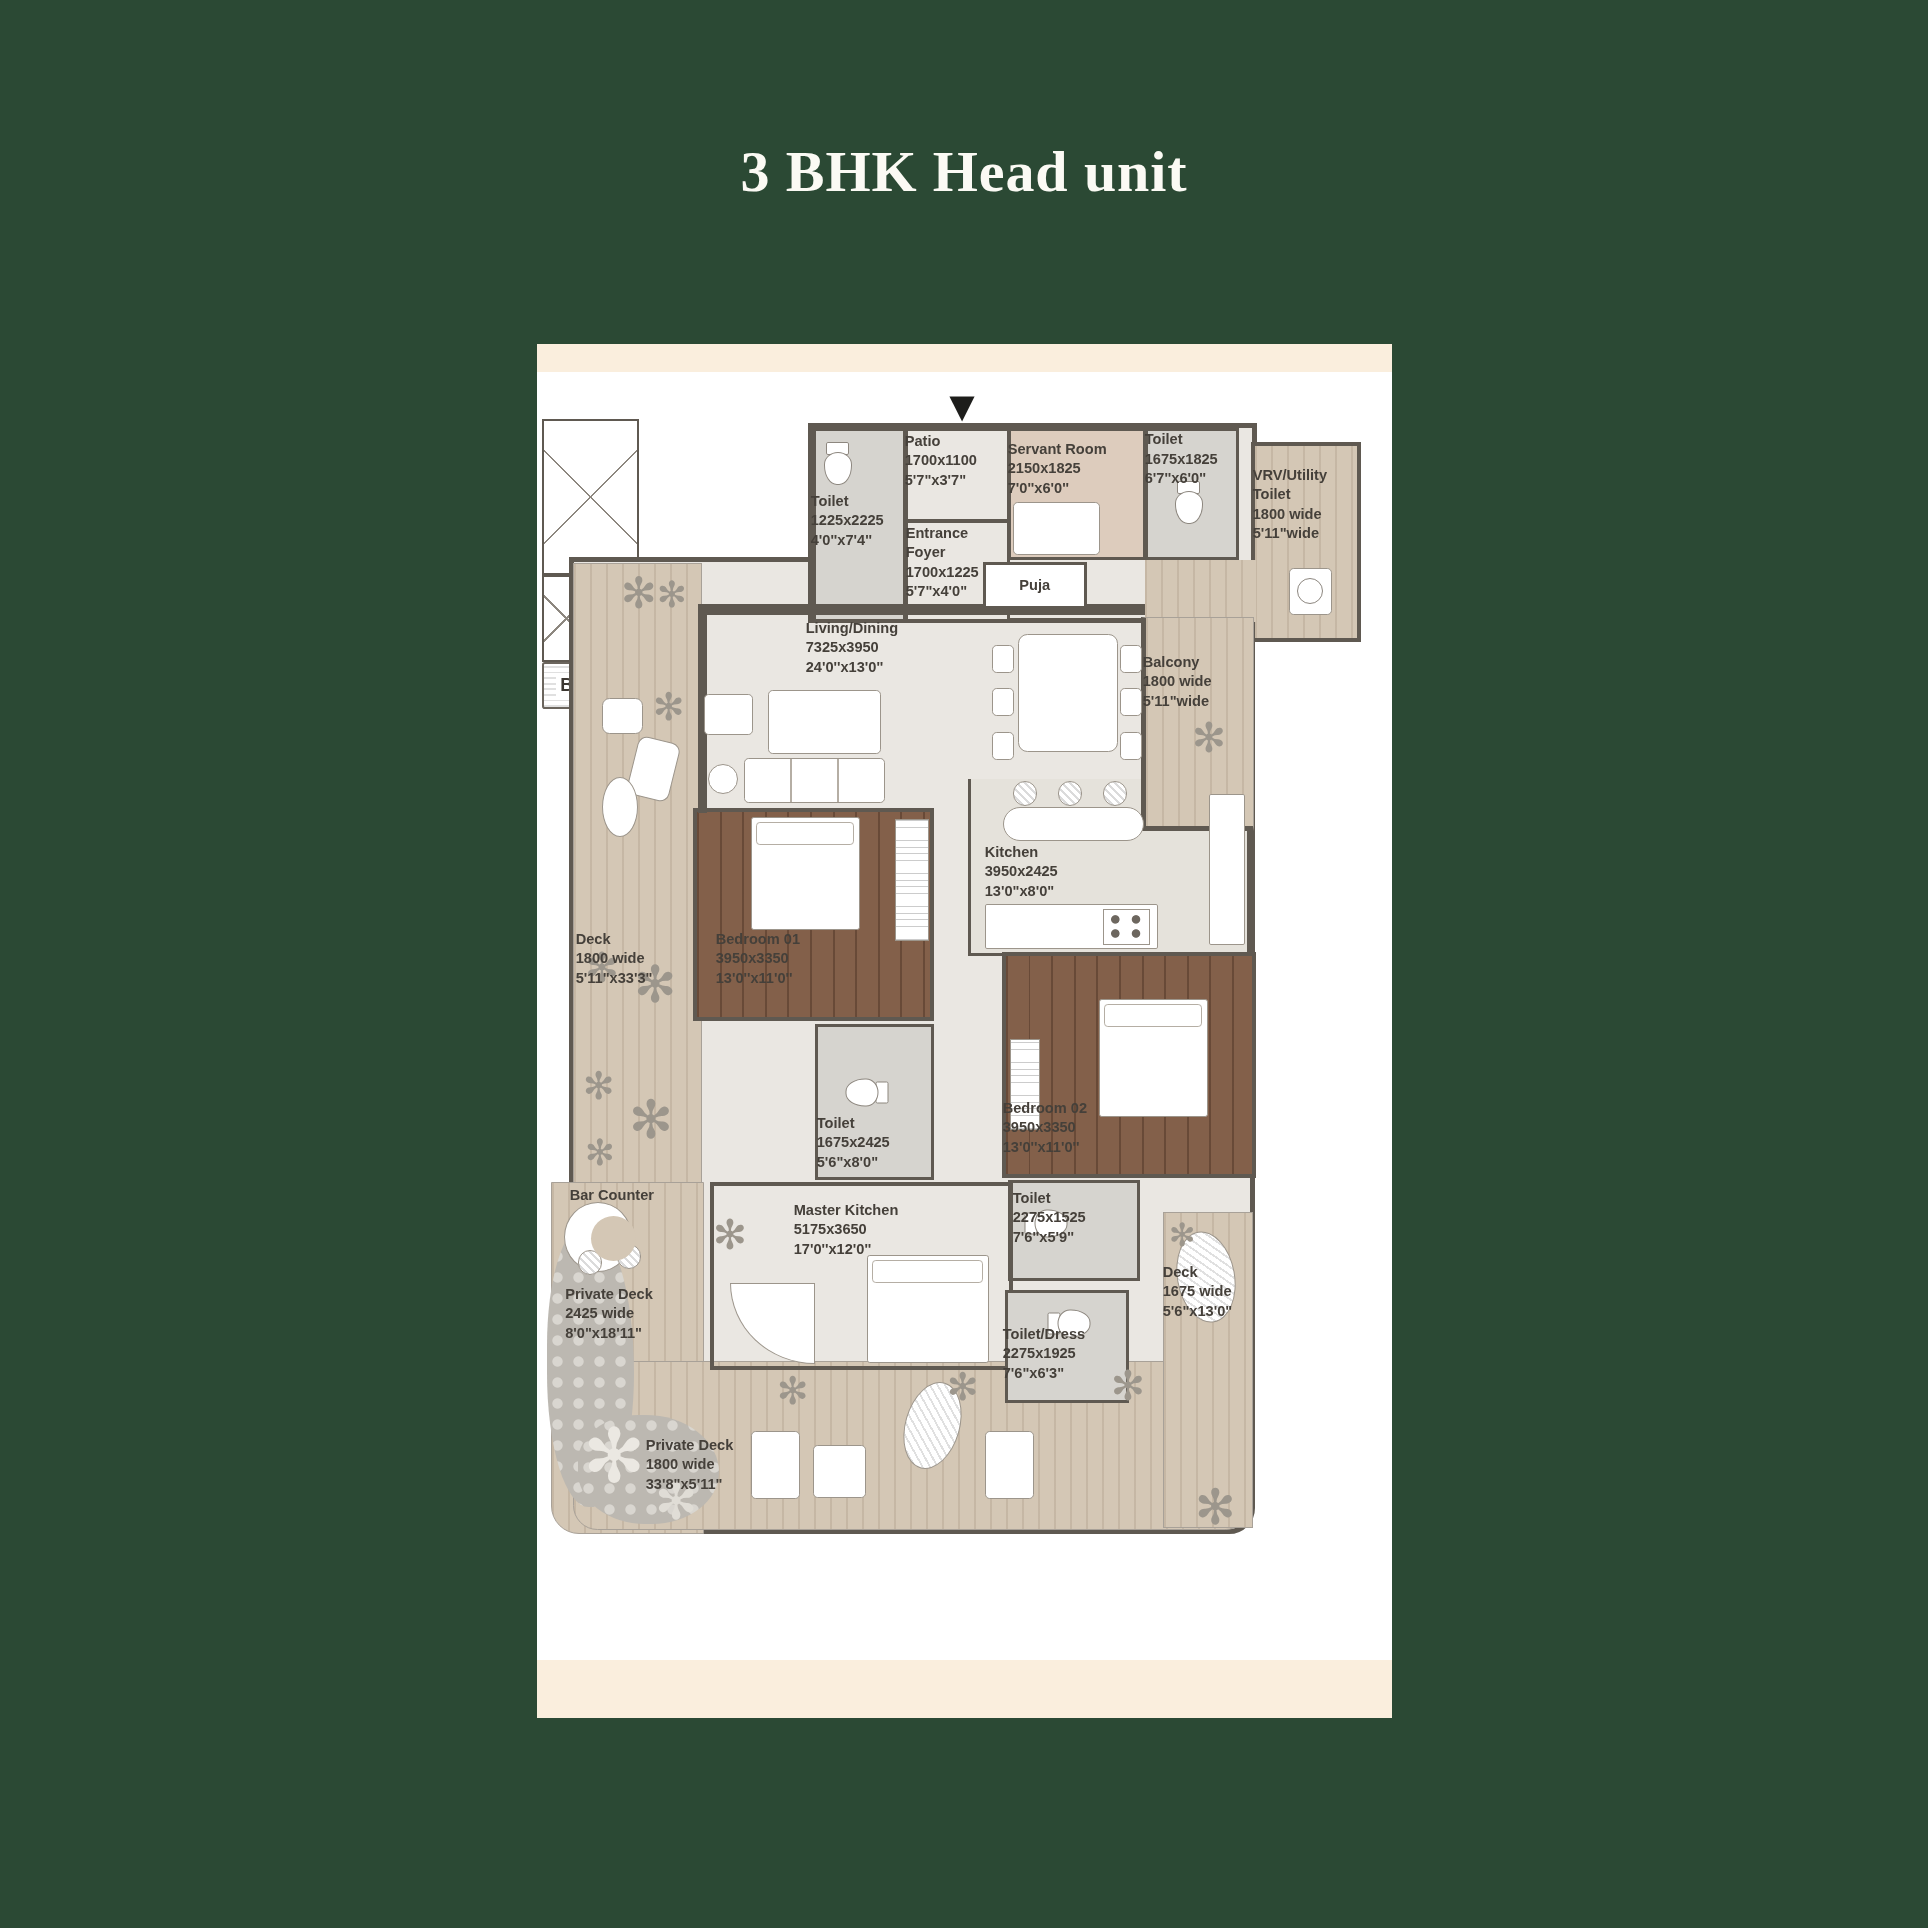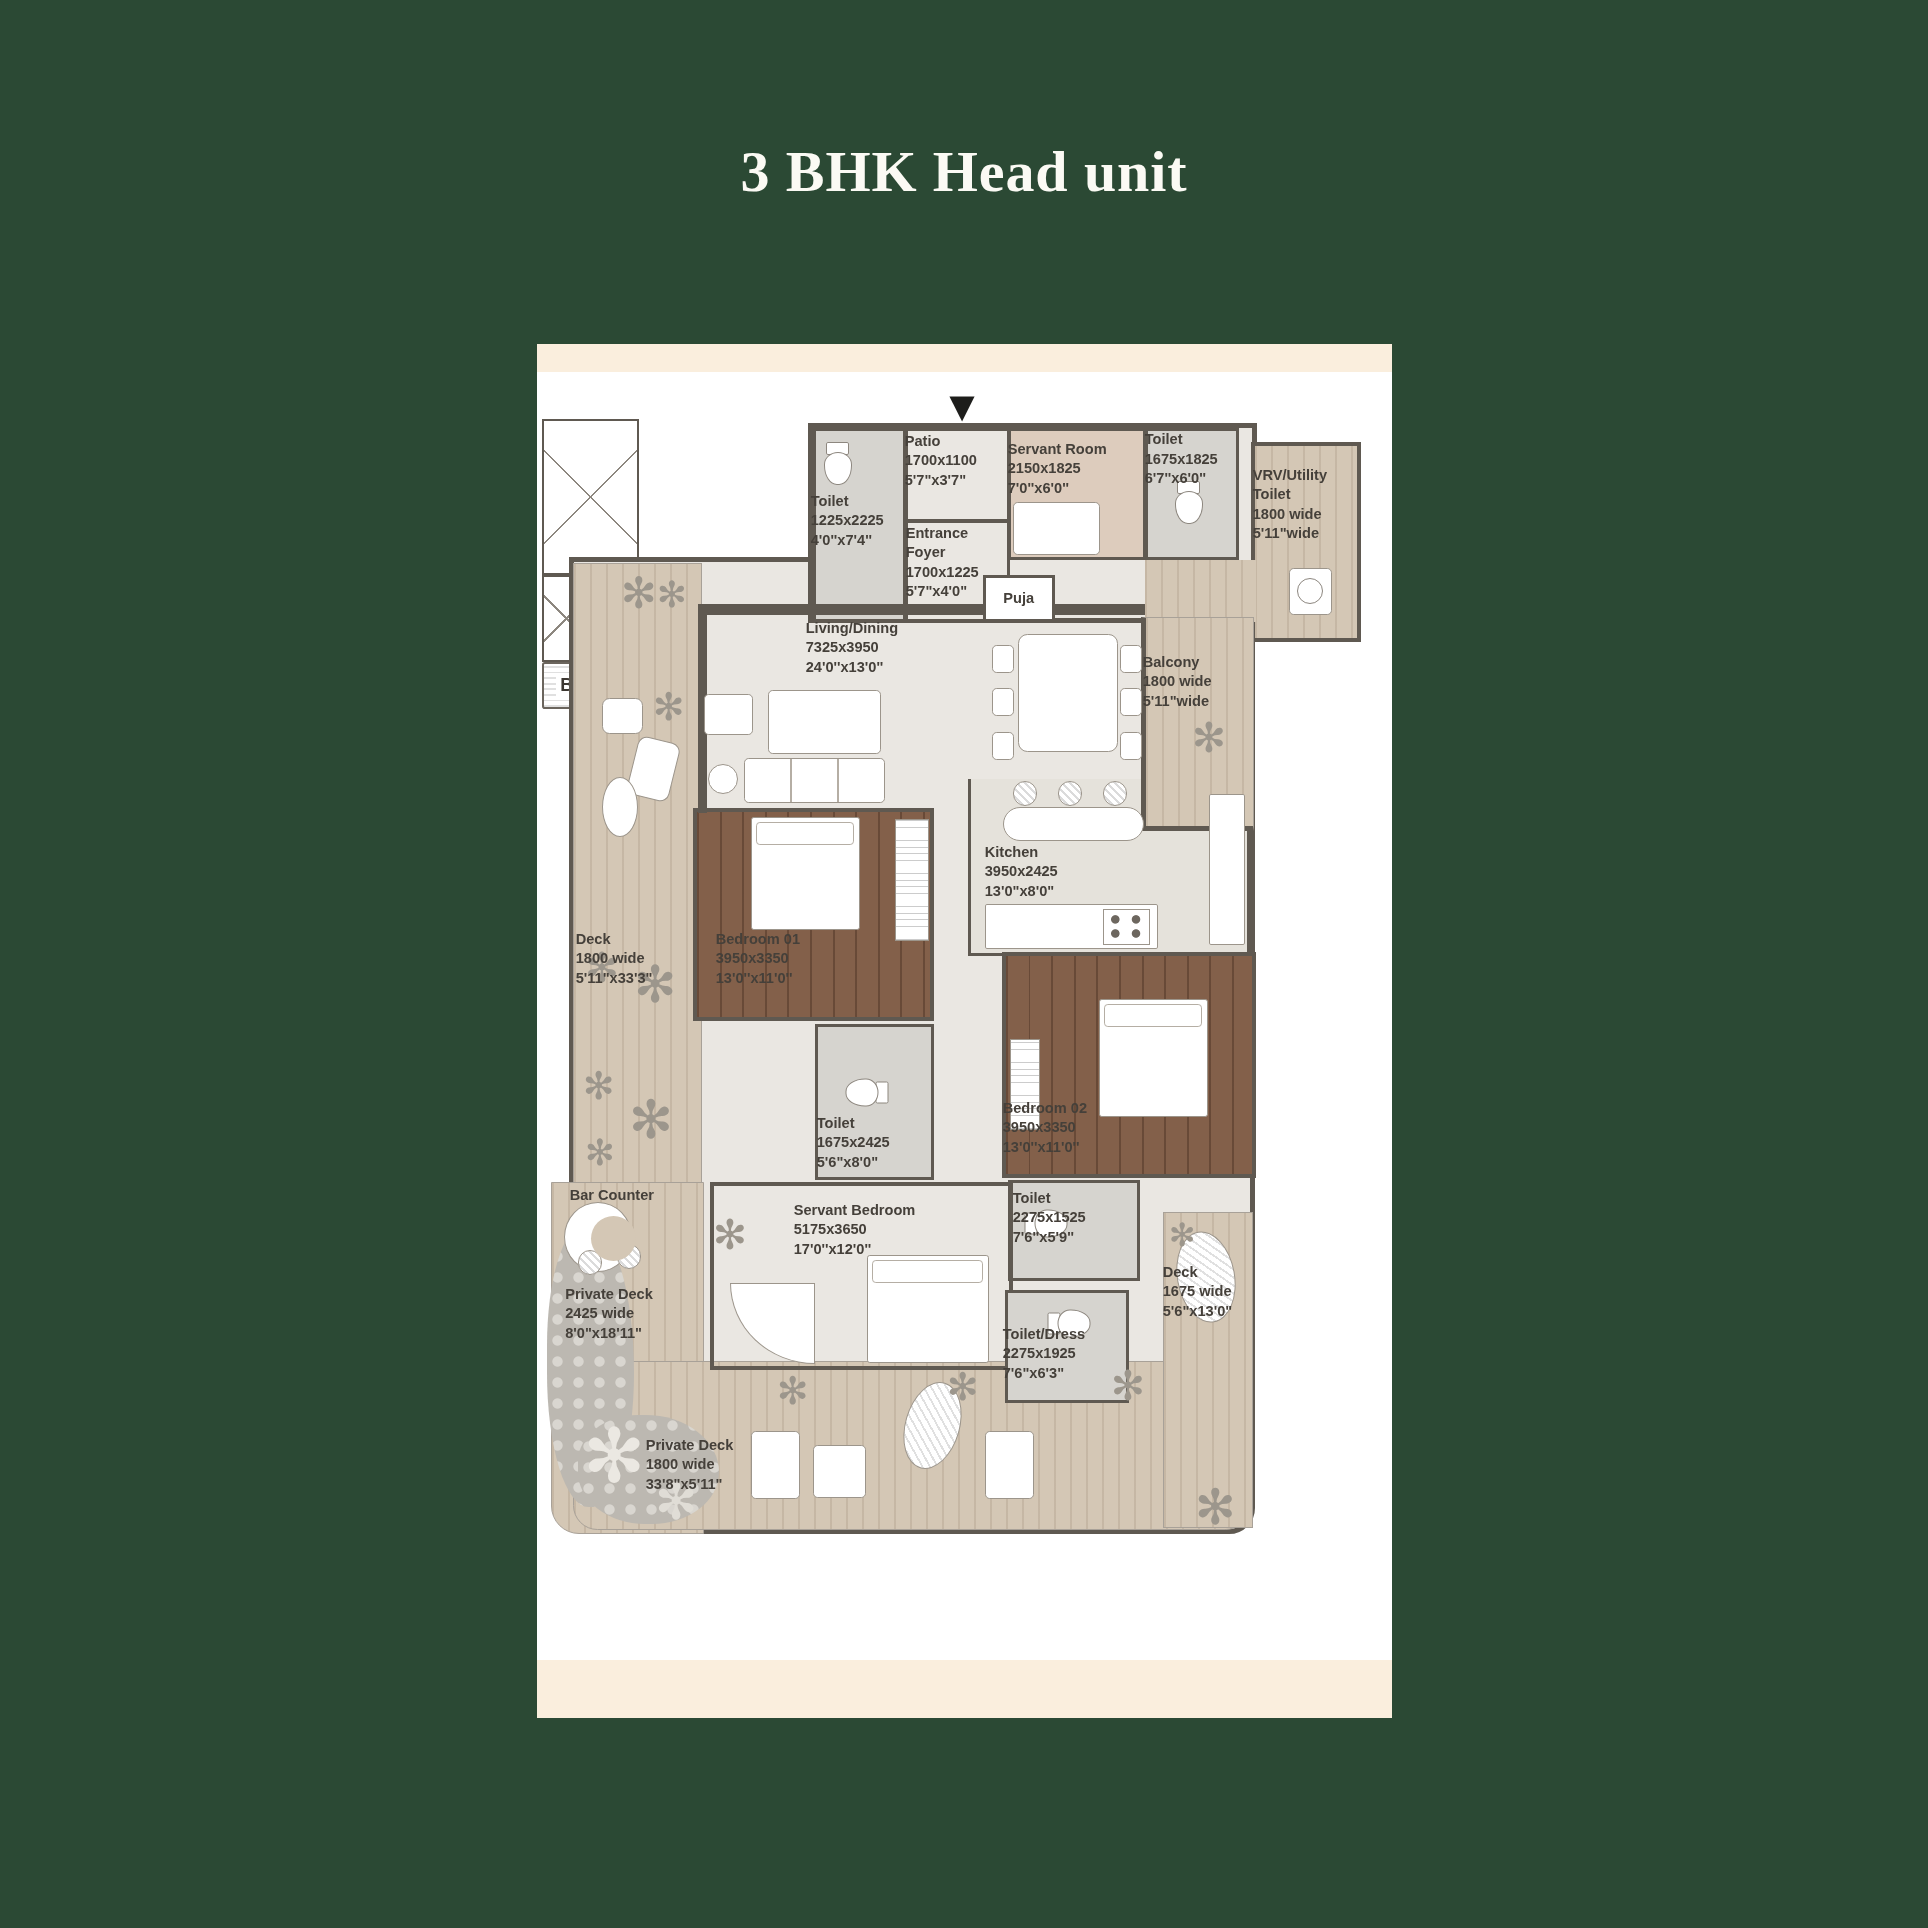--- a/index.html
+++ b/index.html
@@ -94,21 +94,21 @@
     <div class="room kitfloor" style="left:426px;top:360px;width:282px;height:177px;border-top:none"></div>
     <div class="room woodd" style="left:151px;top:389px;width:241px;height:213px;border-width:4.7px"></div>
     <div class="room tile" style="left:273px;top:605px;width:119px;height:156px"></div>
     <div class="shaft" style="left:163px;top:610px;width:93px;height:152px"></div>
     <div class="room woodd" style="left:460px;top:533px;width:254px;height:226px;border-width:4.7px"></div>
     <div class="room tile" style="left:466px;top:761px;width:132px;height:101px"></div>
     <div class="room" style="left:168px;top:763px;width:303px;height:188px;border-width:4.7px;background:transparent"></div>
     <div class="room tile" style="left:463px;top:871px;width:124px;height:113px"></div>
     <div class="shaft" style="left:610px;top:902px;width:45px;height:83px"></div>
     <div class="room wood" style="left:599px;top:198px;width:113px;height:214px;border:1.9px solid #a8a198;border-left:5.6px solid #5f5951;border-bottom:5.6px solid #5f5951"></div>
-    <div class="pujabox room" style="left:441px;top:156px;width:72px;height:47px">
+    <div class="pujabox room" style="left:441px;top:143px;width:104px;height:47px">
       <span class="lbl" style="position:static">
           <span>Puja</span>
         </span>
     </div>
 
     <div class="wall" style="left:160px;top:185px;width:443px;height:11.3px"></div>
     <div class="wall" style="left:156px;top:185px;width:9.4px;height:209px"></div>
 
     <div class="wc" style="left:282px;top:22.6px">
         <i class="tank"></i>
@@ -271,21 +271,21 @@
     </div>
     <div class="lbl" style="left:471px;top:770px;width:122px">
       <span>Toilet</span>
       <span>2275x1525</span>
       <span>7'6''x5'9''</span>
     </div>
     <div class="lbl" style="left:28px;top:767px;width:151px">
       <span>Bar Counter</span>
     </div>
     <div class="lbl" style="left:252px;top:782px;width:221px">
-      <span>Servant Bedroom</span>
+      <span>Master Kitchen</span>
       <span>5175x3650</span>
       <span>17'0''x12'0''</span>
     </div>
     <div class="lbl" style="left:23.5px;top:866px;width:151px">
       <span>Private Deck</span>
       <span>2425 wide</span>
       <span>8'0"x18'11"</span>
     </div>
     <div class="lbl" style="left:461px;top:906px;width:132px">
       <span>Toilet/Dress</span>

